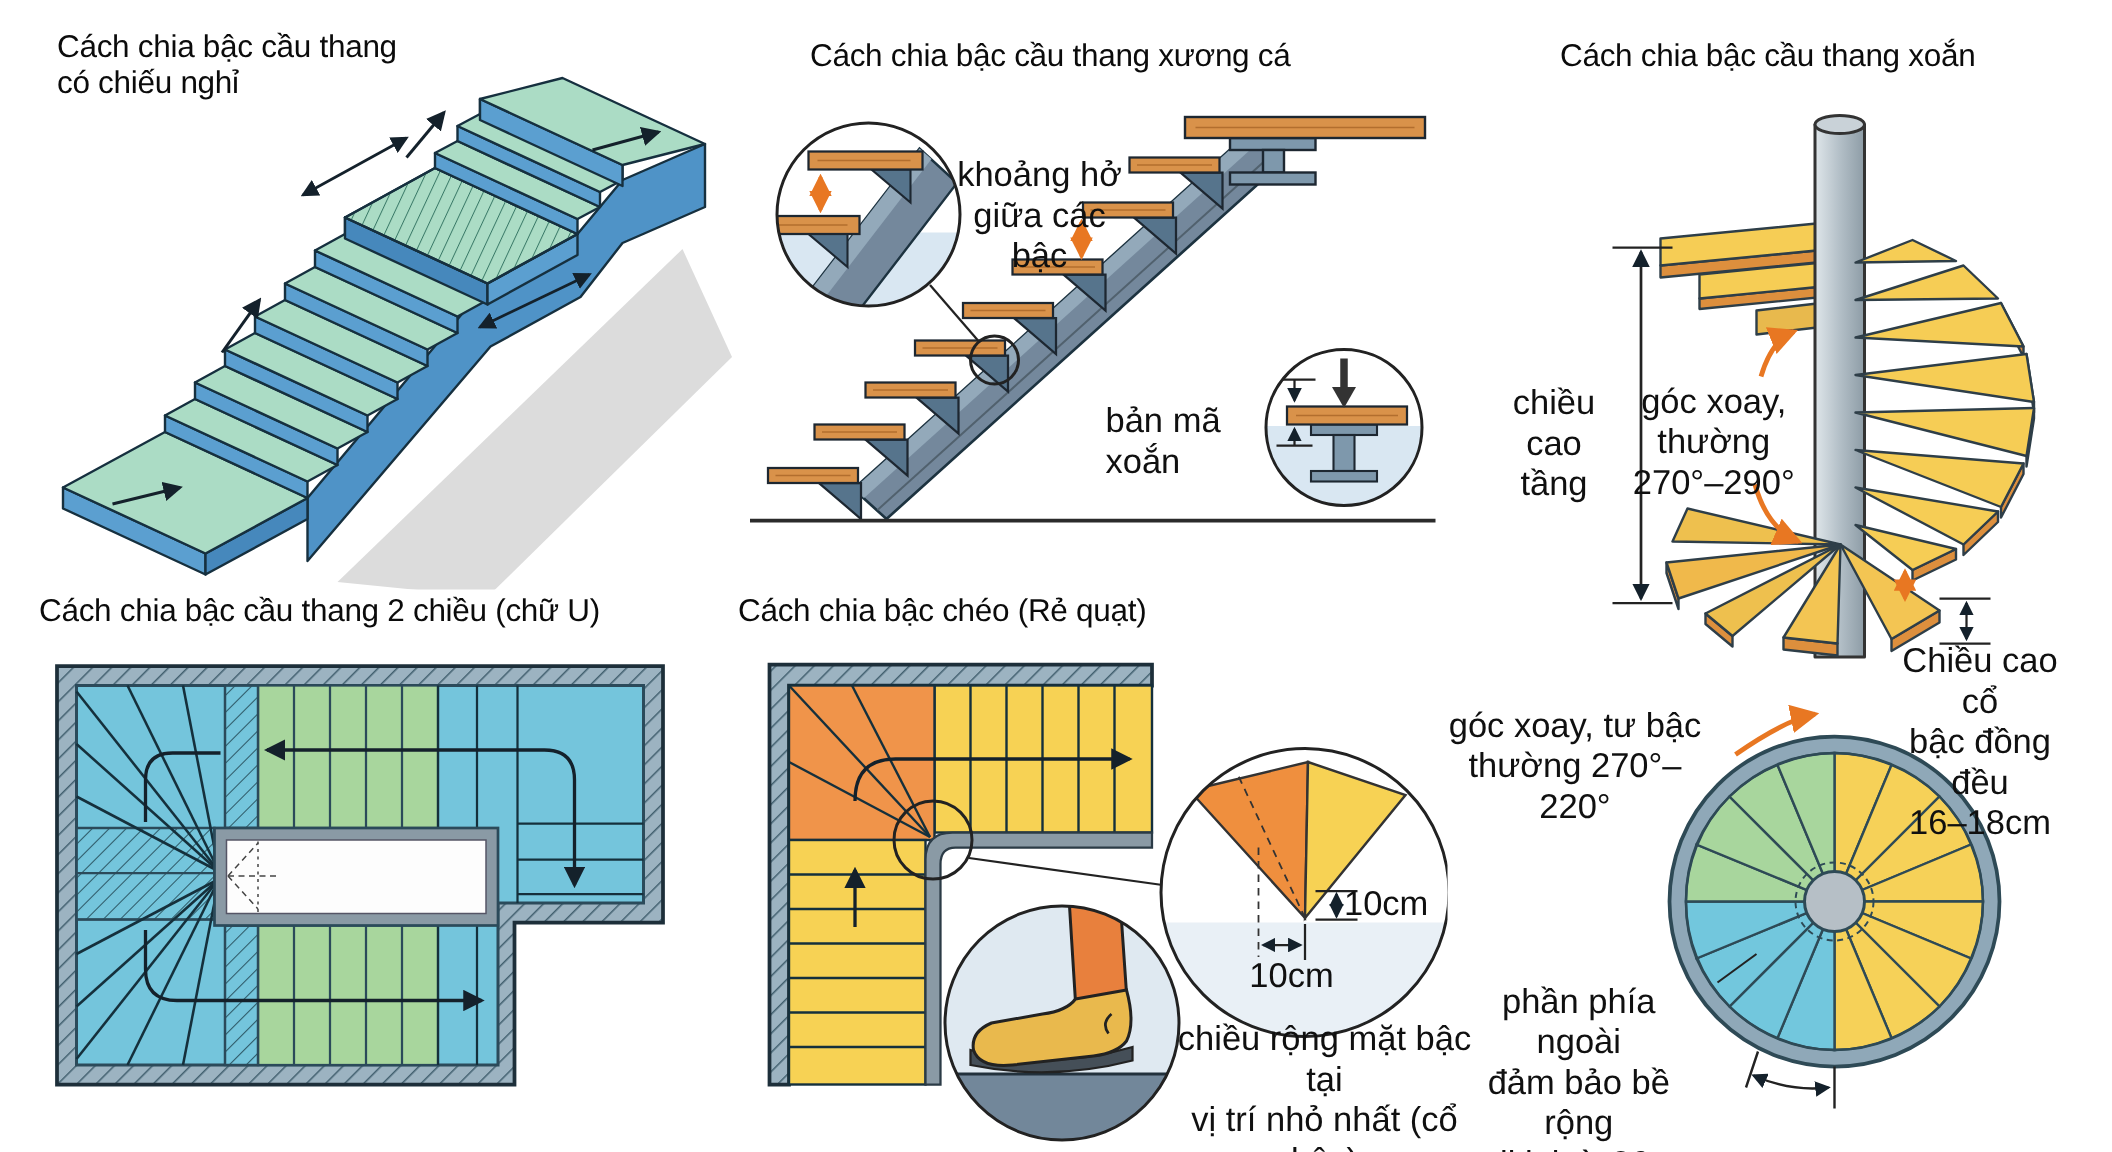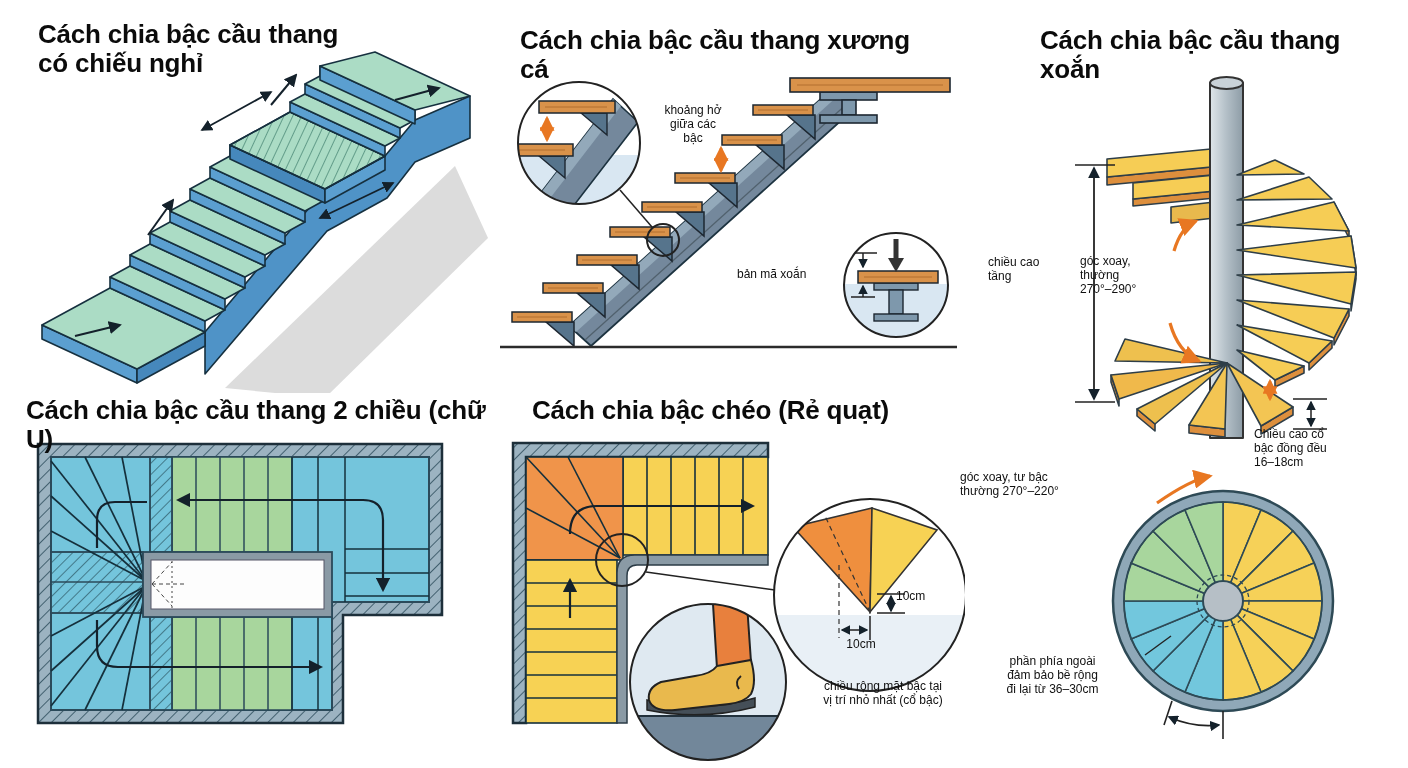--- a/index.html
+++ b/index.html
@@ -1,38 +1,38 @@
 <!DOCTYPE html>
 <html><head>
 <meta charset="utf-8">
 <style>
   html,body{margin:0;padding:0}
   body{width:1408px;height:768px;position:relative;background:#ffffff;
        font-family:"Liberation Sans",sans-serif;overflow:hidden}
-  .title{position:absolute;font-weight:700;font-size:26px;color:#0b0b0b;
+  .title{position:absolute;font-weight:400;font-size:21px;color:#0b0b0b;
          line-height:1.12;white-space:pre-line;letter-spacing:-0.2px;z-index:3}
-  .lbl{position:absolute;font-size:12px;color:#101010;line-height:1.17;
+  .lbl{position:absolute;font-size:23px;color:#101010;line-height:1.17;
        white-space:pre-line;z-index:3}
-  .ta-r{text-align:left}
+  .ta-r{text-align:center}
   .ta-c{text-align:center}
   svg{position:absolute;z-index:1}
 </style>
 </head>
 <body>
 
 <div class="title" style="left:38px;top:20px;width:320px">Cách chia bậc cầu thang
 có chiếu nghỉ</div>
 
-<div class="title" style="left:520px;top:26px;width:420px">Cách chia bậc cầu thang xương cá</div>
+<div class="title" style="left:540px;top:26px;width:420px">Cách chia bậc cầu thang xương cá</div>
 
 <div class="title" style="left:1040px;top:26px;width:360px">Cách chia bậc cầu thang xoắn</div>
 
 <div class="title" style="left:26px;top:396px;width:460px">Cách chia bậc cầu thang 2 chiều (chữ U)</div>
 
-<div class="title" style="left:532px;top:396px;width:400px">Cách chia bậc chéo (Rẻ quạt)</div>
+<div class="title" style="left:492px;top:396px;width:400px">Cách chia bậc chéo (Rẻ quạt)</div>
 
 <div class="lbl ta-c" style="left:638px;top:103px;width:110px">khoảng hở
 giữa các
 bậc</div>
 
 <div class="lbl" style="left:737px;top:267px;width:110px">bản mã xoắn</div>
 
 <div class="lbl ta-r" style="left:988px;top:255px;width:96px">chiều cao
 tầng</div>
 

